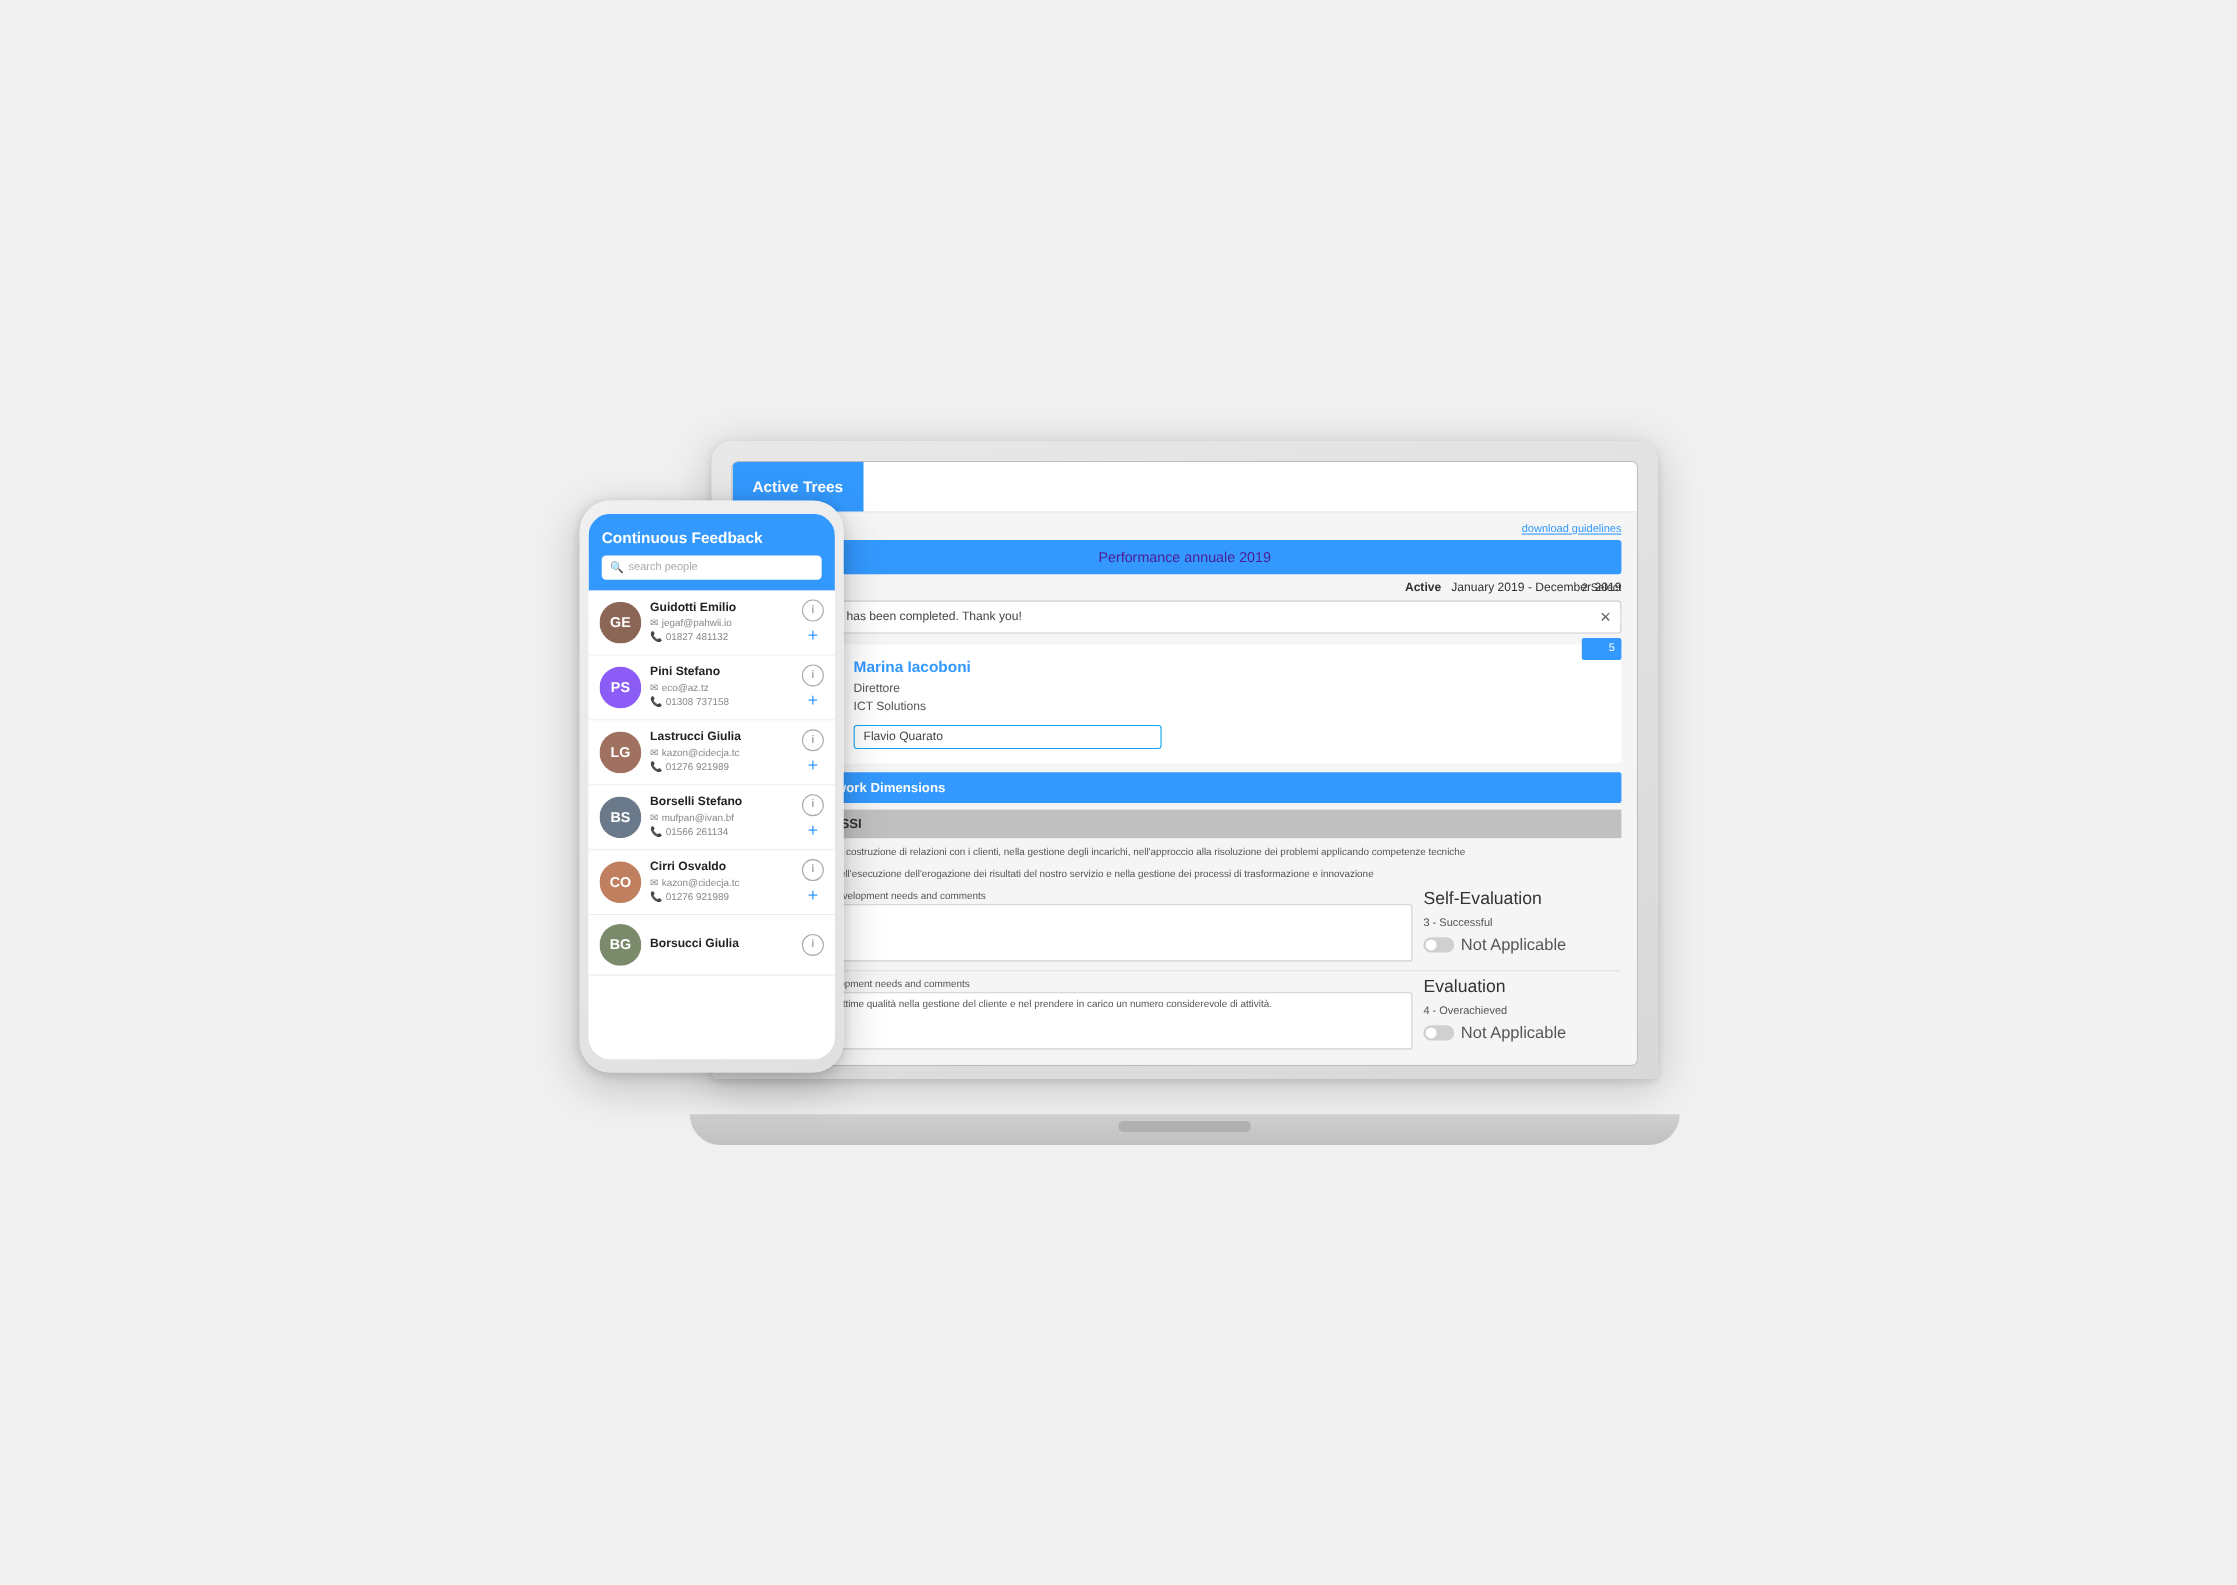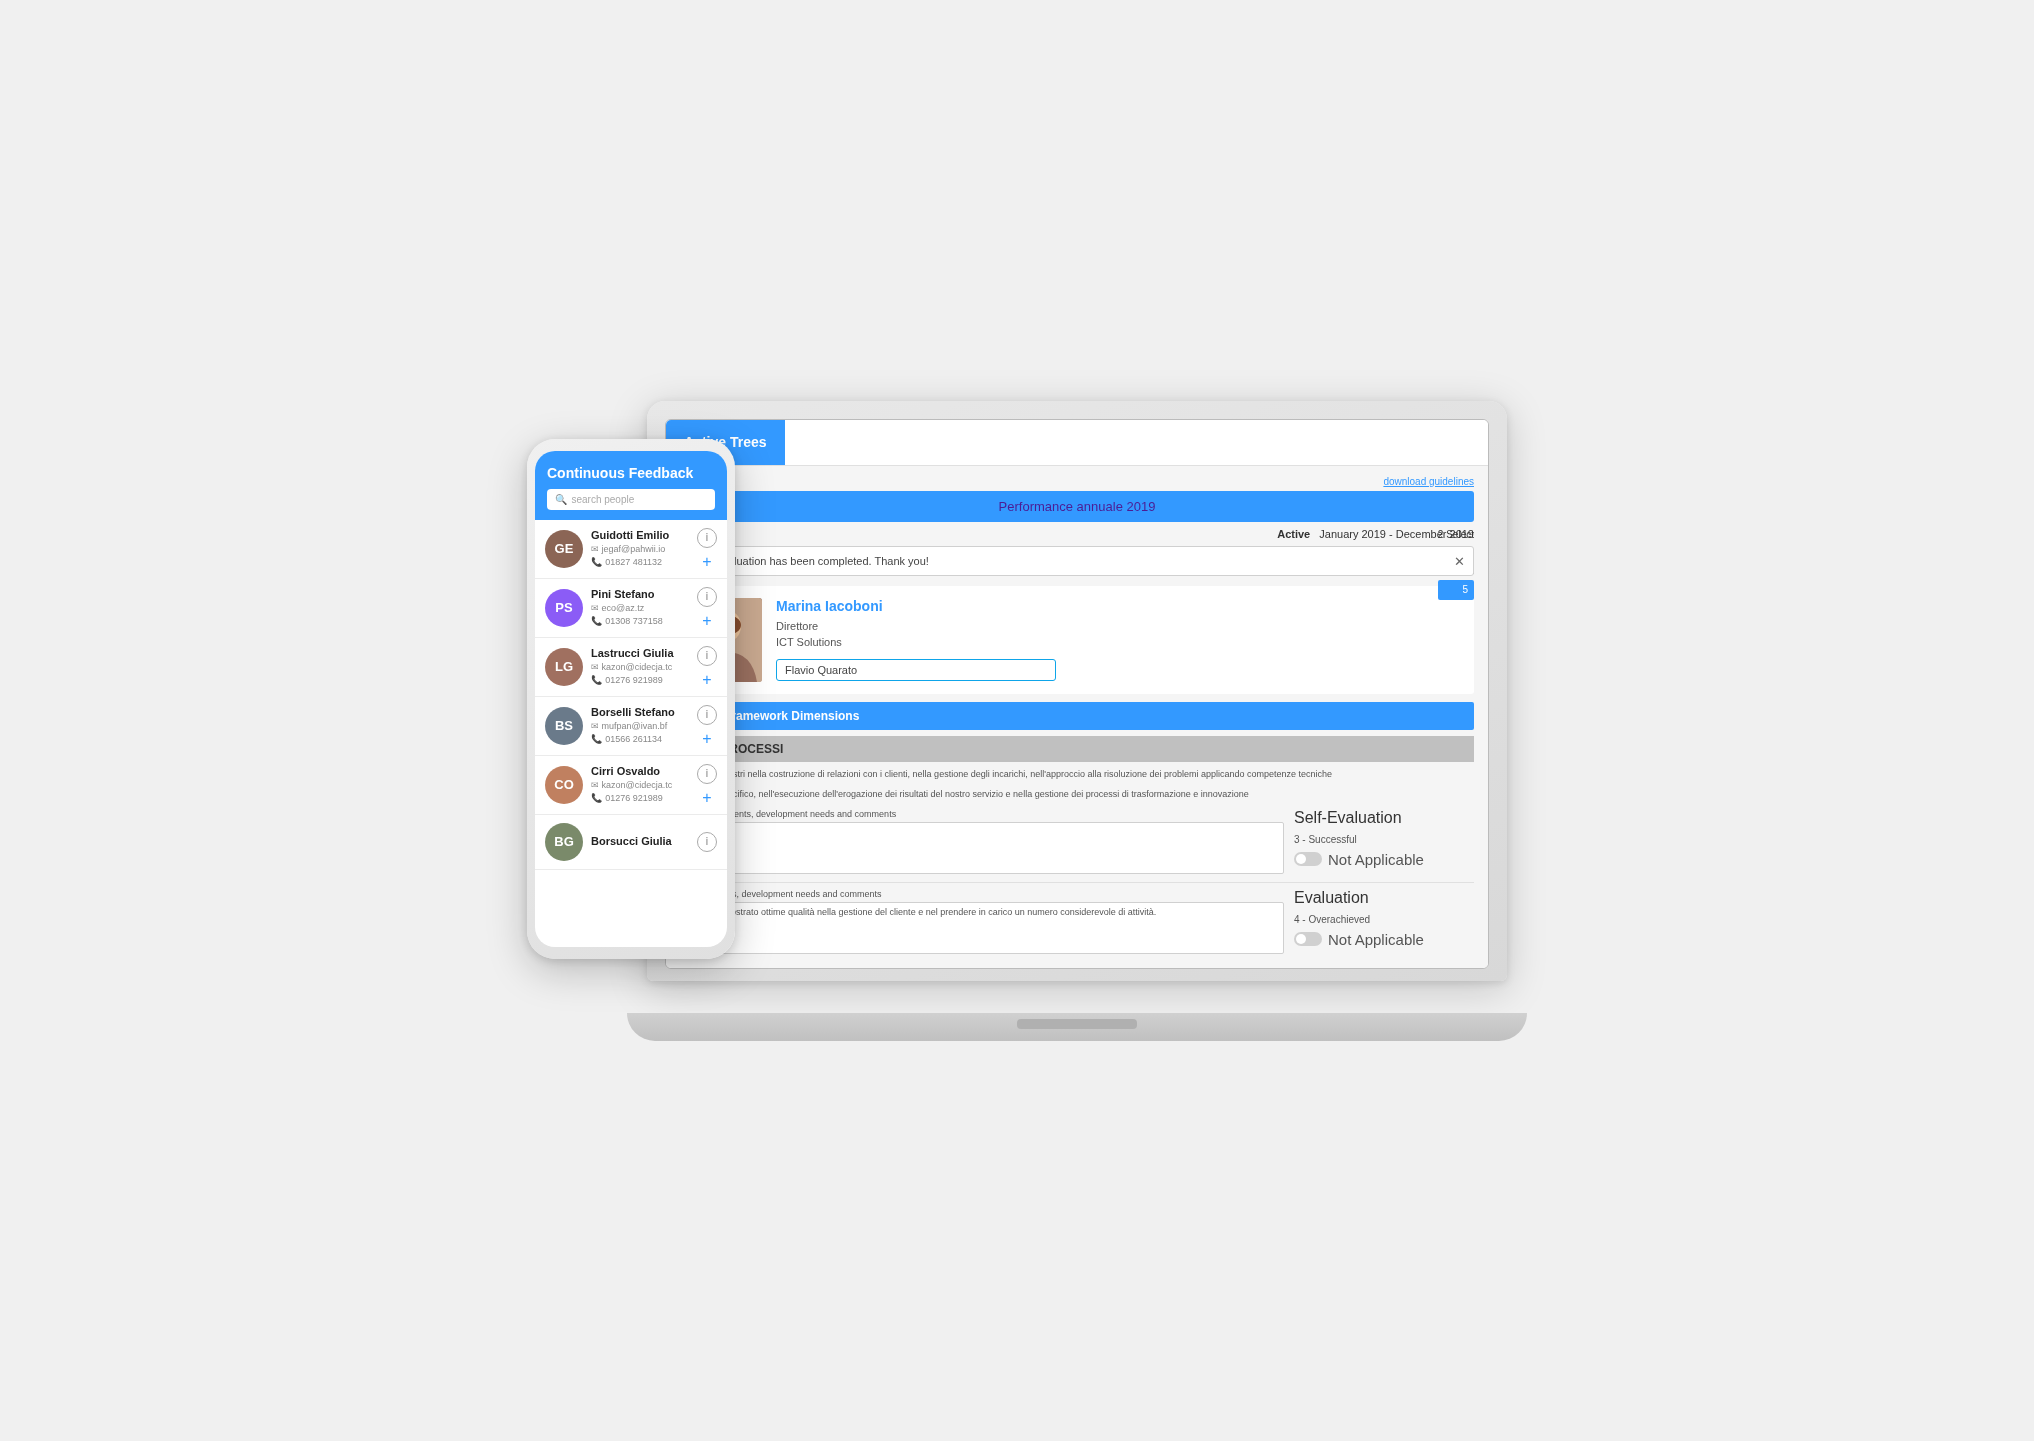--- a/index.html
+++ b/index.html
@@ -370,22 +370,22 @@
     .toggle-label {
       font-size: 15px;
       color: #555;
       text-align: center;
     }
 
     
     .phone {
       position: absolute;
       left: 0;
-      top: 68px;
-      width: 208px;
+      top: 84px;
+      width: 240px;
       height: 520px;
       z-index: 10;
     }
 
     .phone-body {
       width: 100%;
       height: 100%;
       background: linear-gradient(160deg, #f0f0f0 0%, #e0e0e0 100%);
       border-radius: 28px;
       box-shadow: 0 12px 40px rgba(0,0,0,0.22), 0 2px 10px rgba(0,0,0,0.14);

